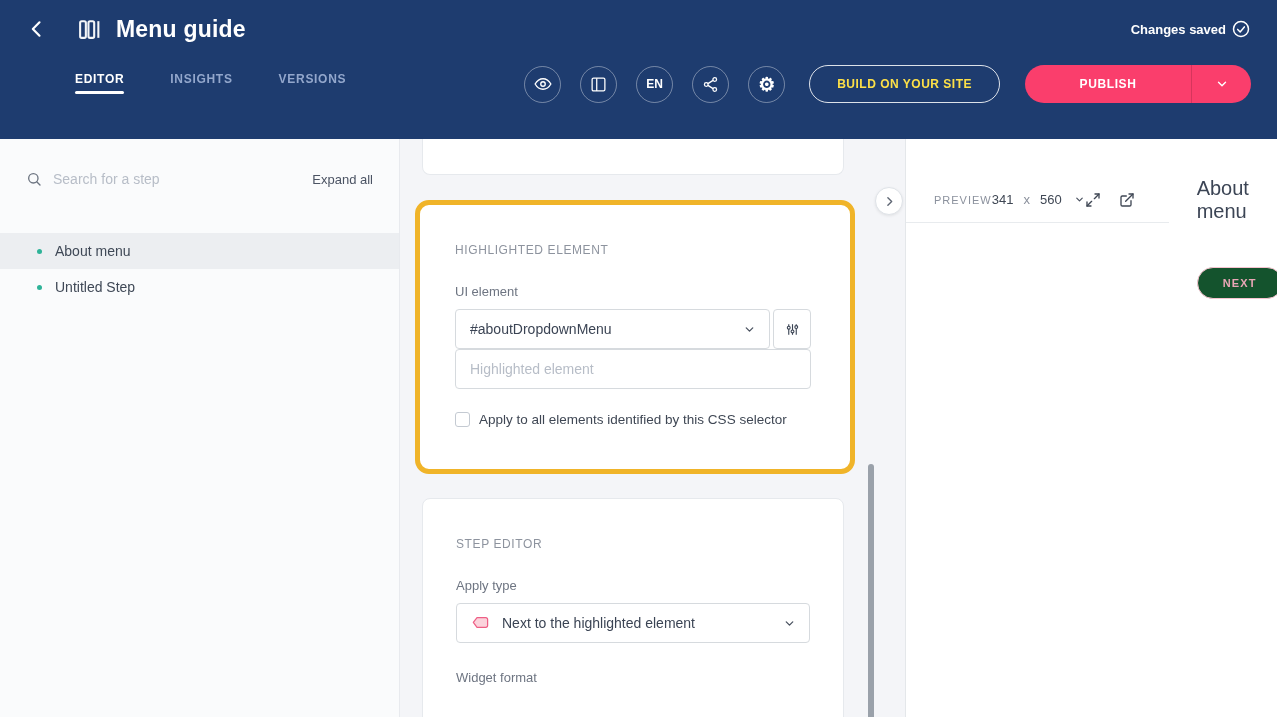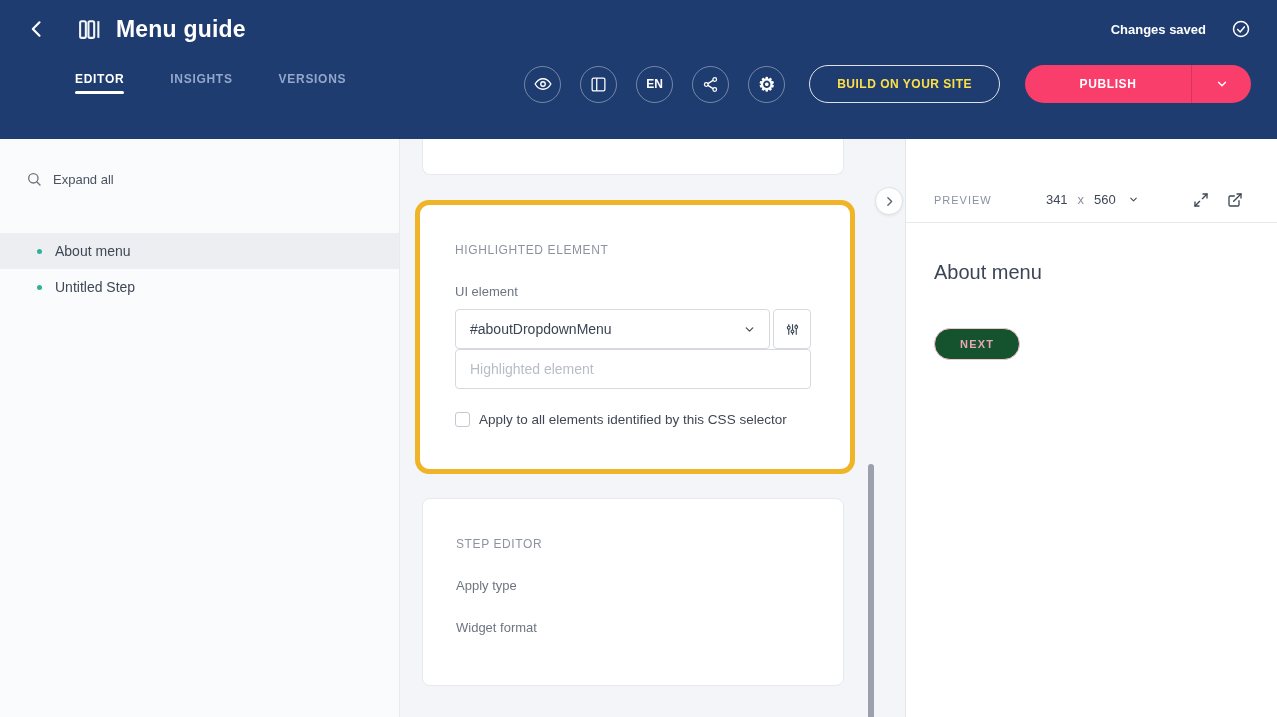--- a/index.html
+++ b/index.html
@@ -5,21 +5,21 @@
   * { margin:0; padding:0; box-sizing:border-box; }
   html,body { width:1277px; height:717px; font-family:"Liberation Sans", sans-serif; background:#fff; overflow:hidden; }
   .app { width:1277px; height:717px; display:flex; flex-direction:column; overflow:hidden; }
 
   
   .app-header { height:139px; background:#1e3c6f; color:#fff; padding:0 26px 0 24px; flex:0 0 auto; }
   .hdr-row1 { height:58px; display:flex; align-items:center; }
   .back-btn { width:26px; height:26px; display:flex; align-items:center; justify-content:center; color:#fff; cursor:pointer; }
   .logo { margin-left:26px; width:26px; height:26px; display:flex; align-items:center; justify-content:center; color:#fff; opacity:.95; }
   .app-title { margin-left:14px; font-size:23px; font-weight:600; letter-spacing:.2px; }
-  .status { margin-left:auto; display:flex; align-items:center; gap:25px; font-size:13px; font-weight:700; }
+  .status { margin-left:auto; display:flex; align-items:center; gap:5px; font-size:13px; font-weight:700; }
   .status svg { display:block; }
 
   .hdr-row2 { height:52px; display:flex; align-items:center; }
   .tabs { display:flex; gap:46px; margin-left:51px; }
   .tab { position:relative; font-size:12px; font-weight:700; letter-spacing:.7px; color:#93a7cc; padding:6px 0 16px; cursor:pointer; }
   .tab.active { color:#fff; }
   .tab.active::after { content:""; position:absolute; left:0; right:0; bottom:8px; height:3px; background:#fff; border-radius:2px; }
 
   .hdr-controls { margin-left:auto; display:flex; align-items:center; gap:19px; }
   .icon-btn { width:37px; height:37px; border-radius:50%; border:1px solid rgba(255,255,255,.38); display:flex; align-items:center; justify-content:center; color:#fff; background:transparent; cursor:pointer; font-size:12px; font-weight:700; }
@@ -61,21 +61,21 @@
   .checkbox { appearance:none; -webkit-appearance:none; width:15px; height:15px; border:1px solid #c4cad2; border-radius:3px; background:#fff; cursor:pointer; flex:0 0 auto; }
   .check-label { font-size:13.5px; color:#3f4754; }
 
   .step-card { width:422px; margin-top:24px; background:#fff; border:1px solid #e6e9ed; border-radius:8px; padding:38px 33px 40px; }
   .widget-icon { width:19px; height:17px; margin-right:12px; flex:0 0 auto; display:flex; }
 
   .scroll-thumb { position:absolute; top:325px; right:31px; width:6px; height:290px; background:#9aa1aa; border-radius:3px; }
   .collapse-btn { position:absolute; top:48px; right:2px; width:28px; height:28px; border-radius:50%; background:#fff; border:1px solid #dfe3e8; box-shadow:0 1px 3px rgba(0,0,0,.08); display:flex; align-items:center; justify-content:center; color:#5f6774; cursor:pointer; }
 
   
-  .preview { width:372px; background:#fff; border-left:1px solid #e4e7ea; display:flex; flex-direction:column; }
+  .preview { width:372px; background:#fff; border-left:1px solid #e4e7ea; display:flex; flex-direction:row; }
   .preview-header { margin-top:38px; height:46px; border-bottom:1px solid #e8ebee; display:flex; align-items:center; padding:0 34px 0 28px; }
   .preview-label { font-size:11px; letter-spacing:1px; color:#8b919d; font-weight:500; }
   .dims { flex:1; display:flex; align-items:center; justify-content:center; gap:10px; font-size:13px; color:#3f4754; cursor:pointer; }
   .dims .chev { margin-left:2px; }
   .preview-icons { display:flex; align-items:center; gap:18px; color:#3f4754; }
   .preview-icons span { display:flex; cursor:pointer; }
   .preview-body { padding:38px 0 0 28px; }
   .preview-heading { font-size:20px; color:#3c4555; }
   .next-btn { margin-top:44px; height:32px; padding:0 25px; border:1px solid #f6c3cf; border-radius:16px; background:#14532d; color:#e9a6b6; font-size:11px; font-weight:700; letter-spacing:1.2px; display:inline-flex; align-items:center; justify-content:center; cursor:pointer; font-family:inherit; }
 </style>
@@ -167,20 +167,21 @@
   <div class="app-body">
 
     <aside class="sidebar">
       <div class="sidebar-top">
         <span class="search-icon">
           <svg width="16" height="16" viewBox="0 0 24 24" fill="none" stroke="currentColor" stroke-width="2" stroke-linecap="round">
               <circle cx="11" cy="11" r="7"></circle>
               <line x1="16.5" y1="16.5" x2="21" y2="21"></line>
             </svg>
         </span>
+        <input class="search-input" type="text" placeholder="Search for a step" style="">
         <span class="expand-all">Expand all</span>
       </div>
       <div class="steps">
         <div class="step active">
           <span class="step-dot"></span>
           <span>About menu</span>
         </div>
         <div class="step">
           <span class="step-dot"></span>
           <span>Untitled Step</span>
@@ -224,20 +225,33 @@
         <div class="check-row">
           <input type="checkbox" class="checkbox" style="">
           <span class="check-label">Apply to all elements identified by this CSS selector</span>
         </div>
       </section>
 
       <section class="step-card">
         <div class="section-title">STEP EDITOR</div>
 
         <div class="field-label">Apply type</div>
+        <div class="fake-select">
+          <span class="widget-icon">
+            <svg width="19" height="17" viewBox="0 0 24 22">
+                <path d="M7.5 3.5 h11.5 a2.2 2.2 0 0 1 2.2 2.2 v8 a2.2 2.2 0 0 1 -2.2 2.2 h-11.5 l-4.8 -6.2 z" fill="#fbd3dc" stroke="#ee5f85" stroke-width="1.6" stroke-linejoin="round"></path>
+              </svg>
+          </span>
+          <span class="sel-text">Next to the highlighted element</span>
+          <span class="chev">
+            <svg width="13" height="13" viewBox="0 0 24 24" fill="none" stroke="currentColor" stroke-width="2.4" stroke-linecap="round" stroke-linejoin="round">
+                <polyline points="6 9 12 15 18 9"></polyline>
+              </svg>
+          </span>
+        </div>
 
         <div class="field-label">Widget format</div>
 
       </section>
 
       <div class="scroll-thumb"></div>
       <div class="collapse-btn">
         <span style="display:flex">
           <svg width="13" height="13" viewBox="0 0 24 24" fill="none" stroke="currentColor" stroke-width="2.6" stroke-linecap="round" stroke-linejoin="round">
               <polyline points="9 5 16 12 9 19"></polyline>

